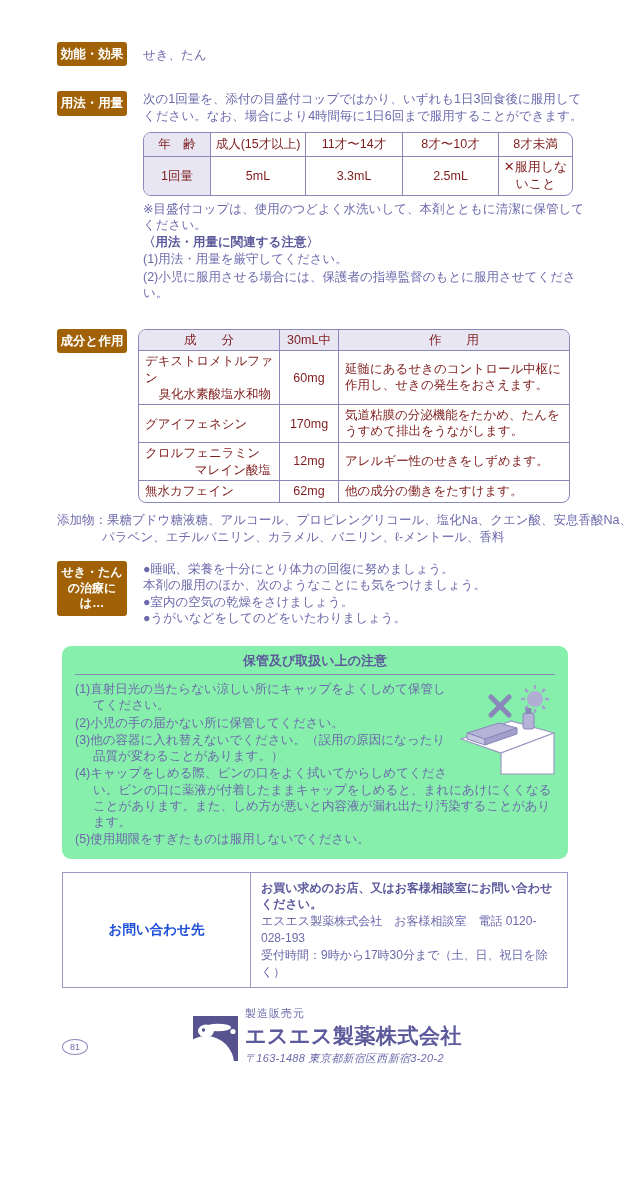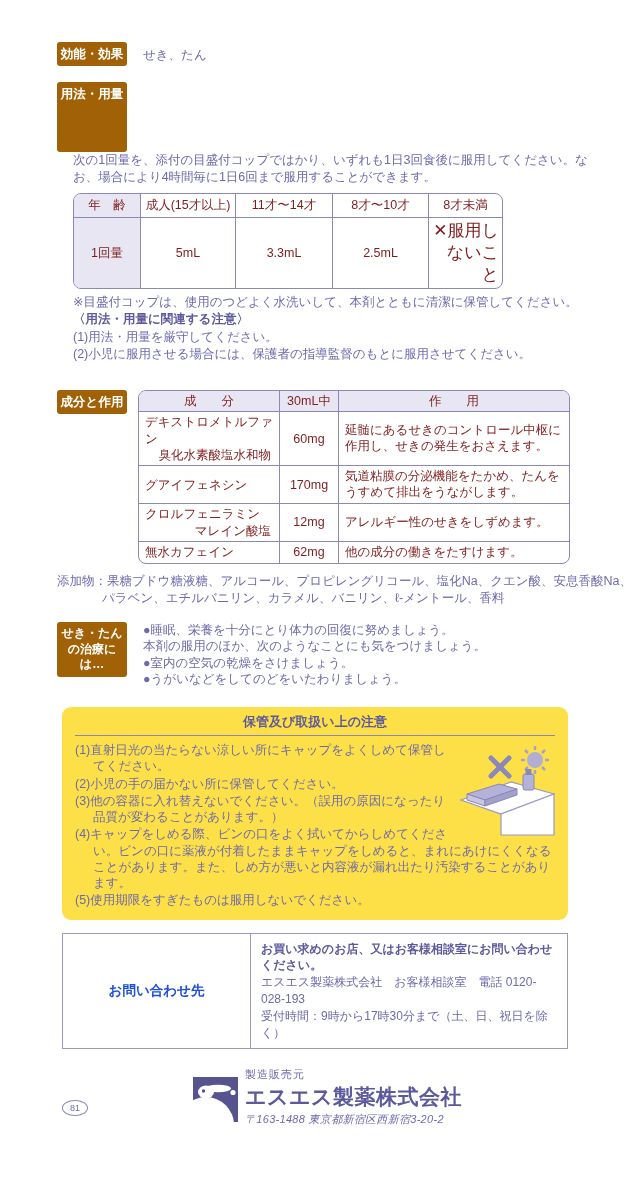--- a/index.html
+++ b/index.html
@@ -20,39 +20,39 @@
   .tbl-wrap{border:1.5px solid #8a87ba;border-radius:8px;overflow:hidden;margin-top:8px;}
   table{border-collapse:separate;border-spacing:0;width:100%;font-size:12.5px;color:#7f1d1d;}
   td,th{padding:2px 3px;vertical-align:middle;font-weight:normal;}
   td.bl,th.bl{border-left:1px solid #8a87ba;}
   tr.bt td,tr.bt th{border-top:1px solid #8a87ba;}
   .c{text-align:center;}
   .shaded{background:#e7e6f2;}
 
   .dosage-tbl{width:428px;}
   .dosage-tbl td{height:19px;}
-  .small-cell{font-size:17px;text-align:right;}
+  .small-cell{font-size:13px;}
 
   .ing-tbl-wrap{width:430px;}
   .ing-name{text-align:left;padding-left:6px;}
   .ing-name2{text-align:right;padding-right:5px;}
   .ing-action{text-align:left;padding:3px 6px;line-height:1.25;margin-top:40px;}
 
   .note-line{margin-top:5px;}
   .caut{margin-top:1px;}
 
   .additives{margin-top:9px;font-size:12.5px;line-height:1.35;
              padding-left:45px;text-indent:-45px;width:535px;}
 
   
   .advice{margin-top:15px;}
   .advice .badge{padding:4px 0;font-size:12px;}
 
   
-  .storage{margin:20px 0 0 5px;width:506px;background:#fde047;border-radius:9px;
+  .storage{margin:20px 0 0 5px;width:506px;background:#86efac;border-radius:9px;
            padding:7px 13px 11px 13px;box-sizing:border-box;font-size:12.5px;line-height:1.3;}
   .storage-title{text-align:center;font-weight:bold;color:#5d5a9c;font-size:13px;}
   .storage-hr{border:none;border-top:1px solid #8a87ba;margin:4px 0 6px 0;}
   .st-item{padding-left:18px;text-indent:-18px;margin-top:1px;}
   .illus{float:right;width:96px;height:92px;margin:2px 0 2px 6px;}
 
   
   .contact{margin:13px 0 0 5px;width:506px;border:1px solid #9a98c4;display:flex;box-sizing:border-box;}
   .contact-left{flex:0 0 187px;display:flex;align-items:center;justify-content:center;
                 border-right:1px solid #9a98c4;font-size:13.5px;font-weight:bold;color:#1d4ed8;}
@@ -71,21 +71,21 @@
 </head>
 <body>
 
 <div class="page">
 
   <div class="sec">
     <div class="badge">効能・効果</div>
     <div class="content" style="padding-top:5px;">せき、たん</div>
   </div>
 
-  <div class="sec" style="margin-top:16px;flex-direction:column;">
+  <div class="sec" style="margin-top:25px;">
     <div class="badge">用法・用量</div>
     <div class="content">
       <div>次の1回量を、添付の目盛付コップではかり、いずれも1日3回食後に服用してください。なお、場合により4時間毎に1日6回まで服用することができます。</div>
 
       <div class="tbl-wrap dosage-tbl">
         <table>
           <tbody>
               <tr>
             <td class="c shaded" style="width:60px;">年　齢</td>
             <td class="c bl" style="width:88px;">成人(15才以上)</td>

